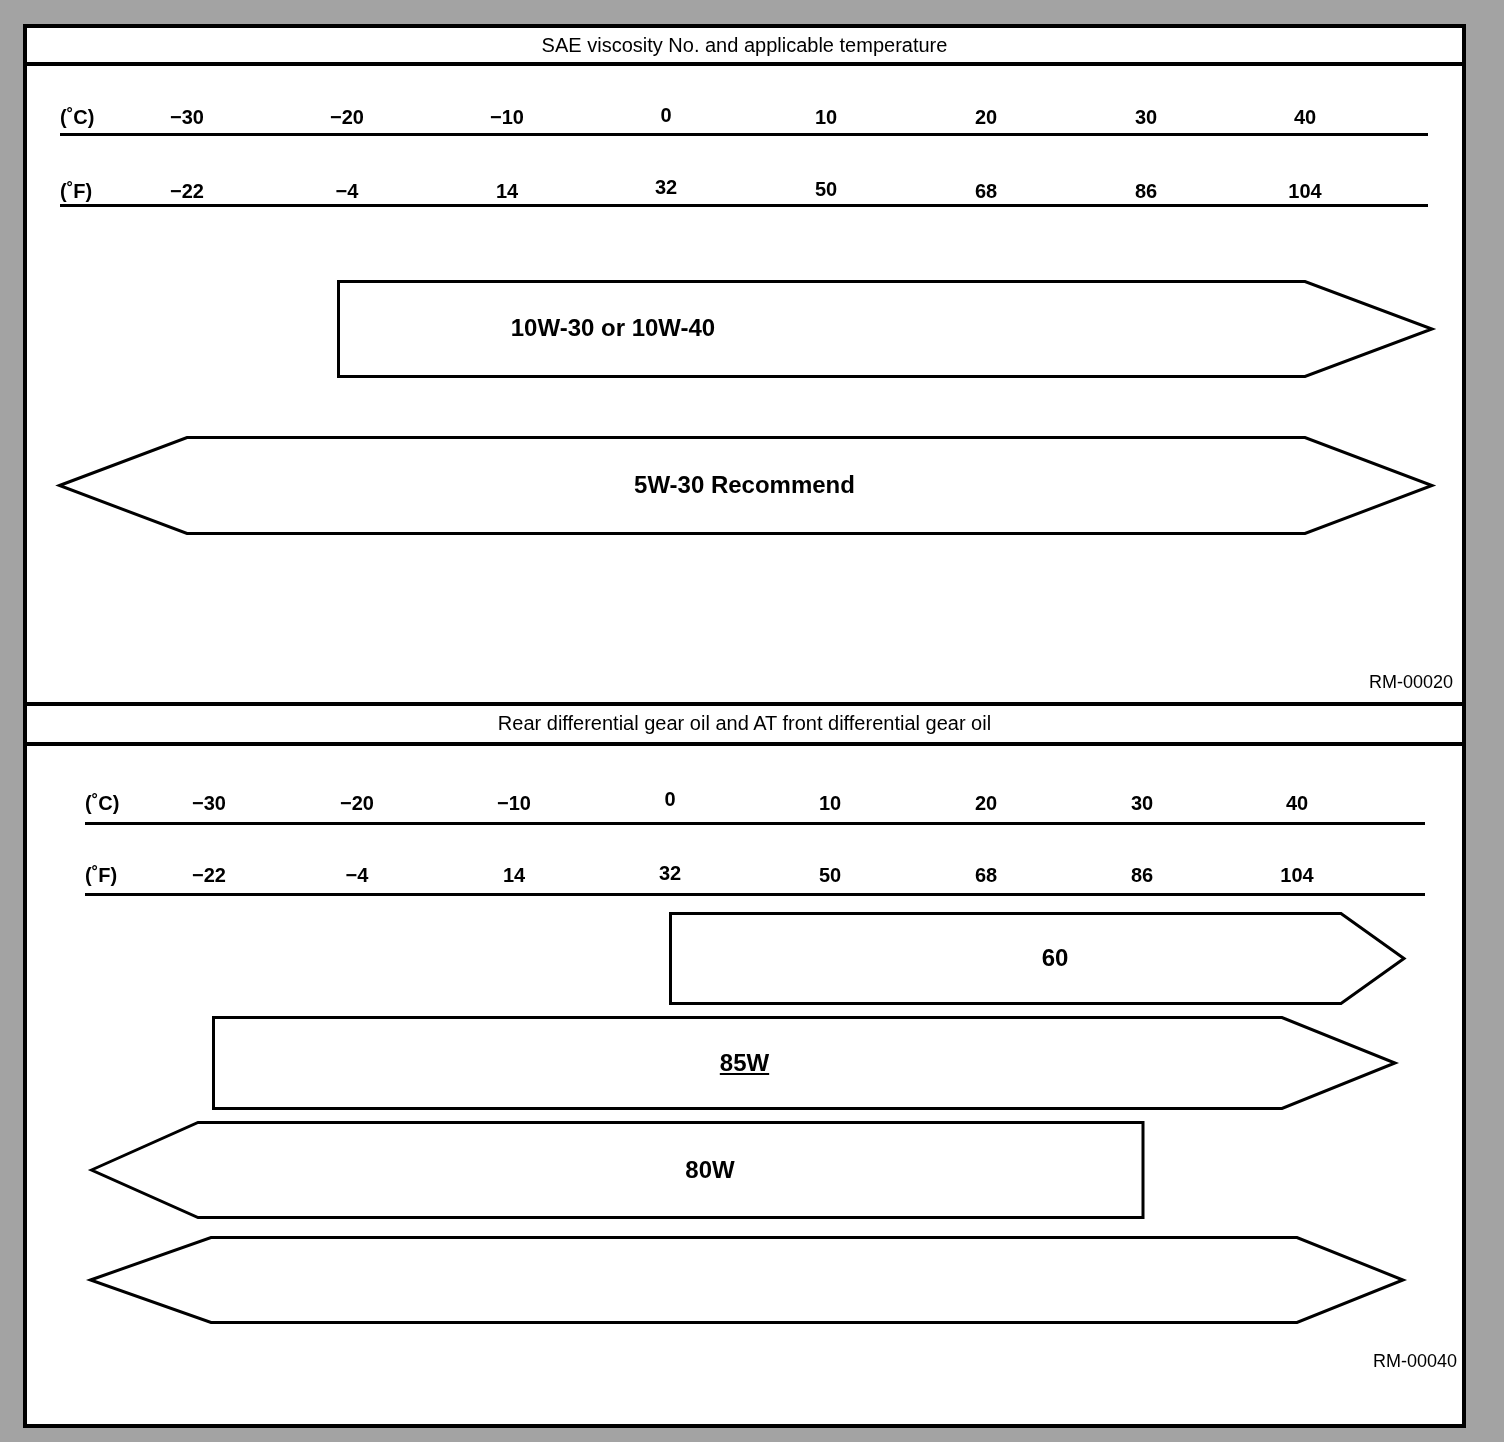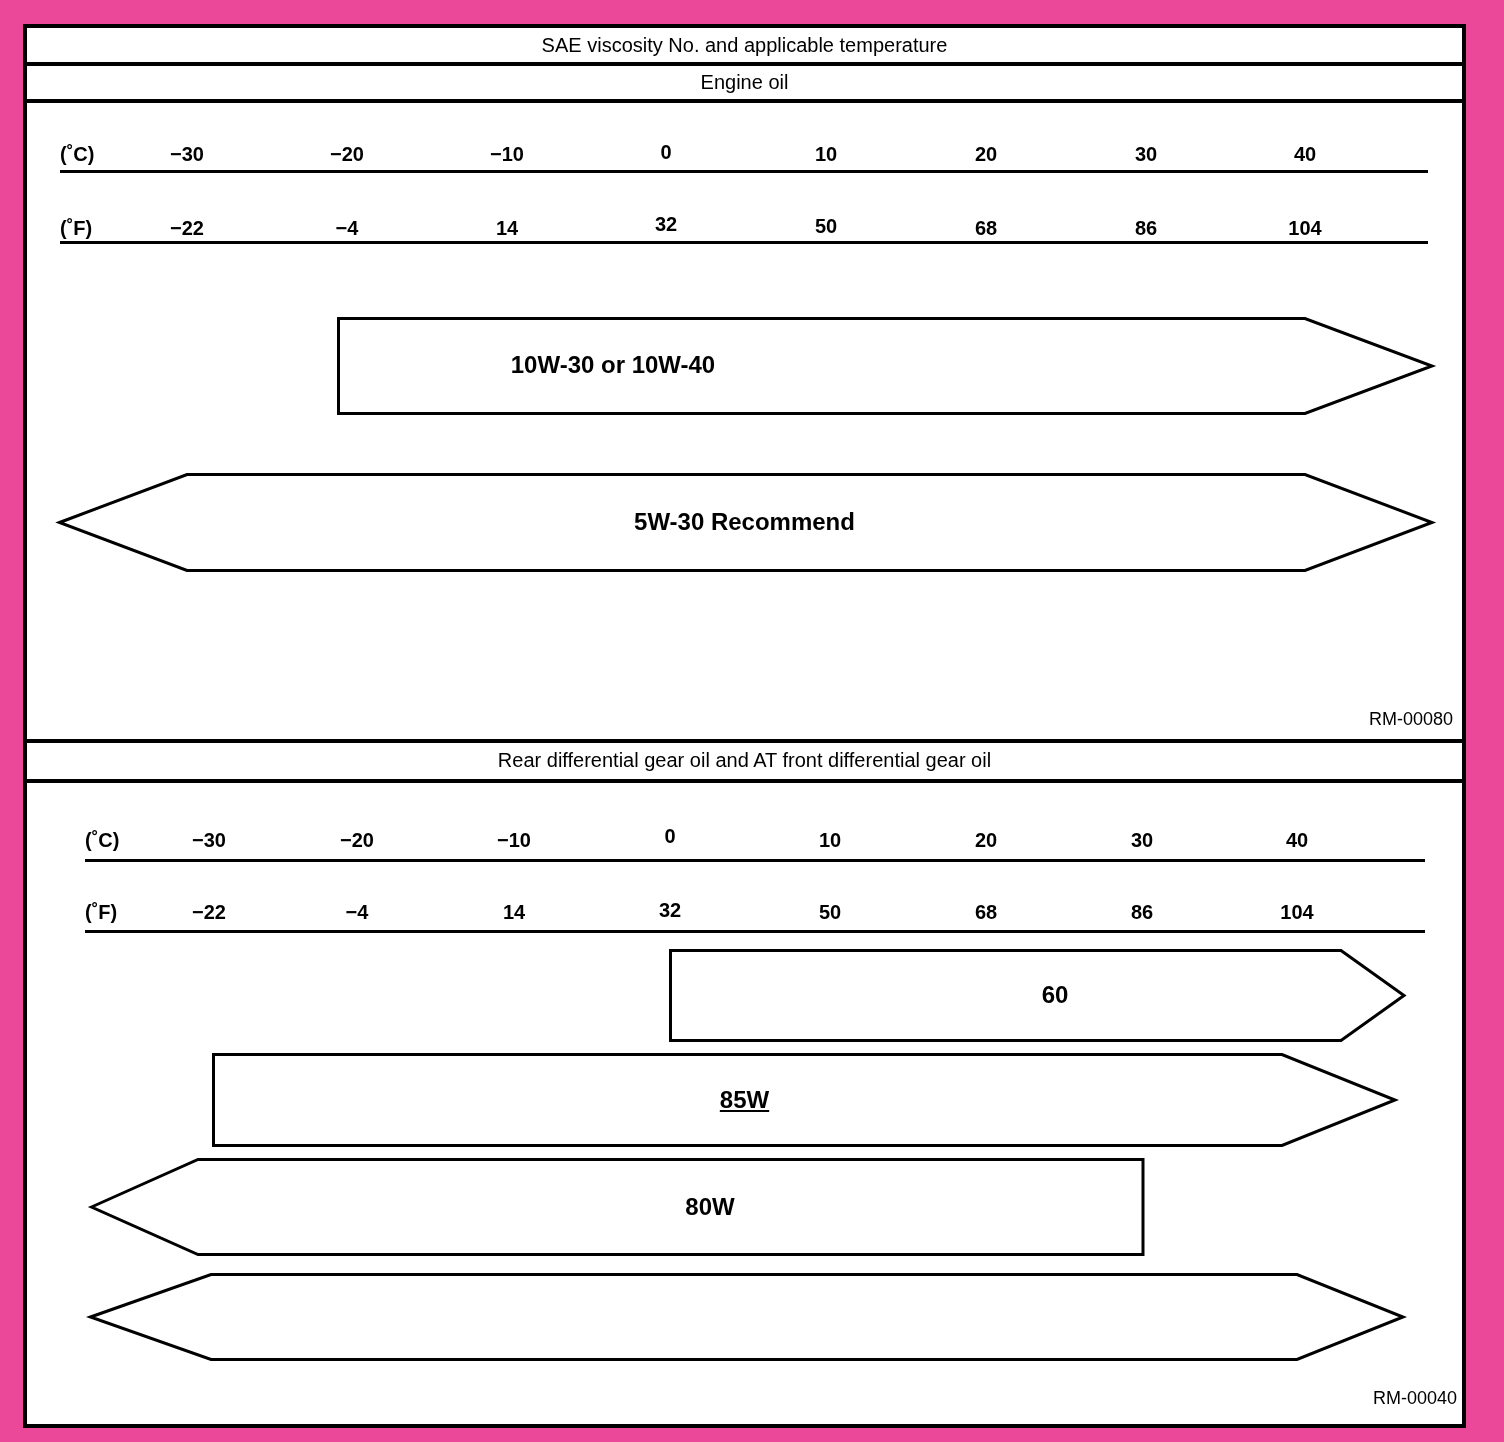--- a/index.html
+++ b/index.html
@@ -1,17 +1,17 @@
 <!DOCTYPE html>
 <html><head>
 <meta charset="utf-8">
 <style>
   html,body{margin:0;padding:0;background:#ffffff;}
   #page{
-    position:relative;width:1504px;height:1442px;background:#ec4899;
+    position:relative;width:1504px;height:1442px;background:#a3a3a3;
     font-family:"Liberation Sans","DejaVu Sans",sans-serif;color:#000;
     overflow:hidden;
   }
   #figure{
     position:absolute;left:23px;top:24px;width:1443px;height:1404px;
     box-sizing:border-box;border:4px solid #000;background:#fff;
   }
   .header-row{
     position:relative;box-sizing:border-box;width:100%;
     border-bottom:4px solid #000;
@@ -38,23 +38,20 @@
 </style>
 </head>
 <body>
 
 <div id="page">
   <div id="figure">
 
     <div id="row-title" class="header-row">
       <span>SAE viscosity No. and applicable temperature</span>
     </div>
-    <div id="row-engine" class="header-row">
-      <span>Engine oil</span>
-    </div>
 
     <div id="canvas1" class="canvas">
 
       <span class="unit-label" style="left:33px;top:40px;">(˚C)</span>
       <span class="tick" style="left:160px;top:40px;">−30</span>
       <span class="tick" style="left:320px;top:40px;">−20</span>
       <span class="tick" style="left:480px;top:40px;">−10</span>
       <span class="tick" style="left:639px;top:38px;">0</span>
       <span class="tick" style="left:799px;top:40px;">10</span>
       <span class="tick" style="left:959px;top:40px;">20</span>
@@ -76,21 +73,21 @@
       <svg class="arrow-svg" style="left:310px;top:214px;" width="1100" height="100" viewBox="0 0 1100 100">
         <polygon points="1.5,1.5 968,1.5 1095,49 968,96.5 1.5,96.5"></polygon>
       </svg>
       <div class="arrow-label" style="left:0;width:1172px;top:247px;">10W-30 or 10W-40</div>
 
       <svg class="arrow-svg" style="left:31px;top:370px;" width="1378" height="101" viewBox="0 0 1378 101">
         <polygon points="1.5,49.5 129,1.5 1247,1.5 1374,49.5 1247,97.5 129,97.5"></polygon>
       </svg>
       <div class="arrow-label" style="left:0;width:1435px;top:404px;">5W-30 Recommend</div>
 
-      <div class="code-label" style="right:9px;top:606px;">RM-00080</div>
+      <div class="code-label" style="right:9px;top:606px;">RM-00020</div>
     </div>
 
     <div id="row-rear" class="header-row">
       <span>Rear differential gear oil and AT front differential gear oil</span>
     </div>
 
     <div id="canvas2" class="canvas">
 
       <span class="unit-label" style="left:58px;top:46px;">(˚C)</span>
       <span class="tick" style="left:182px;top:46px;">−30</span>

